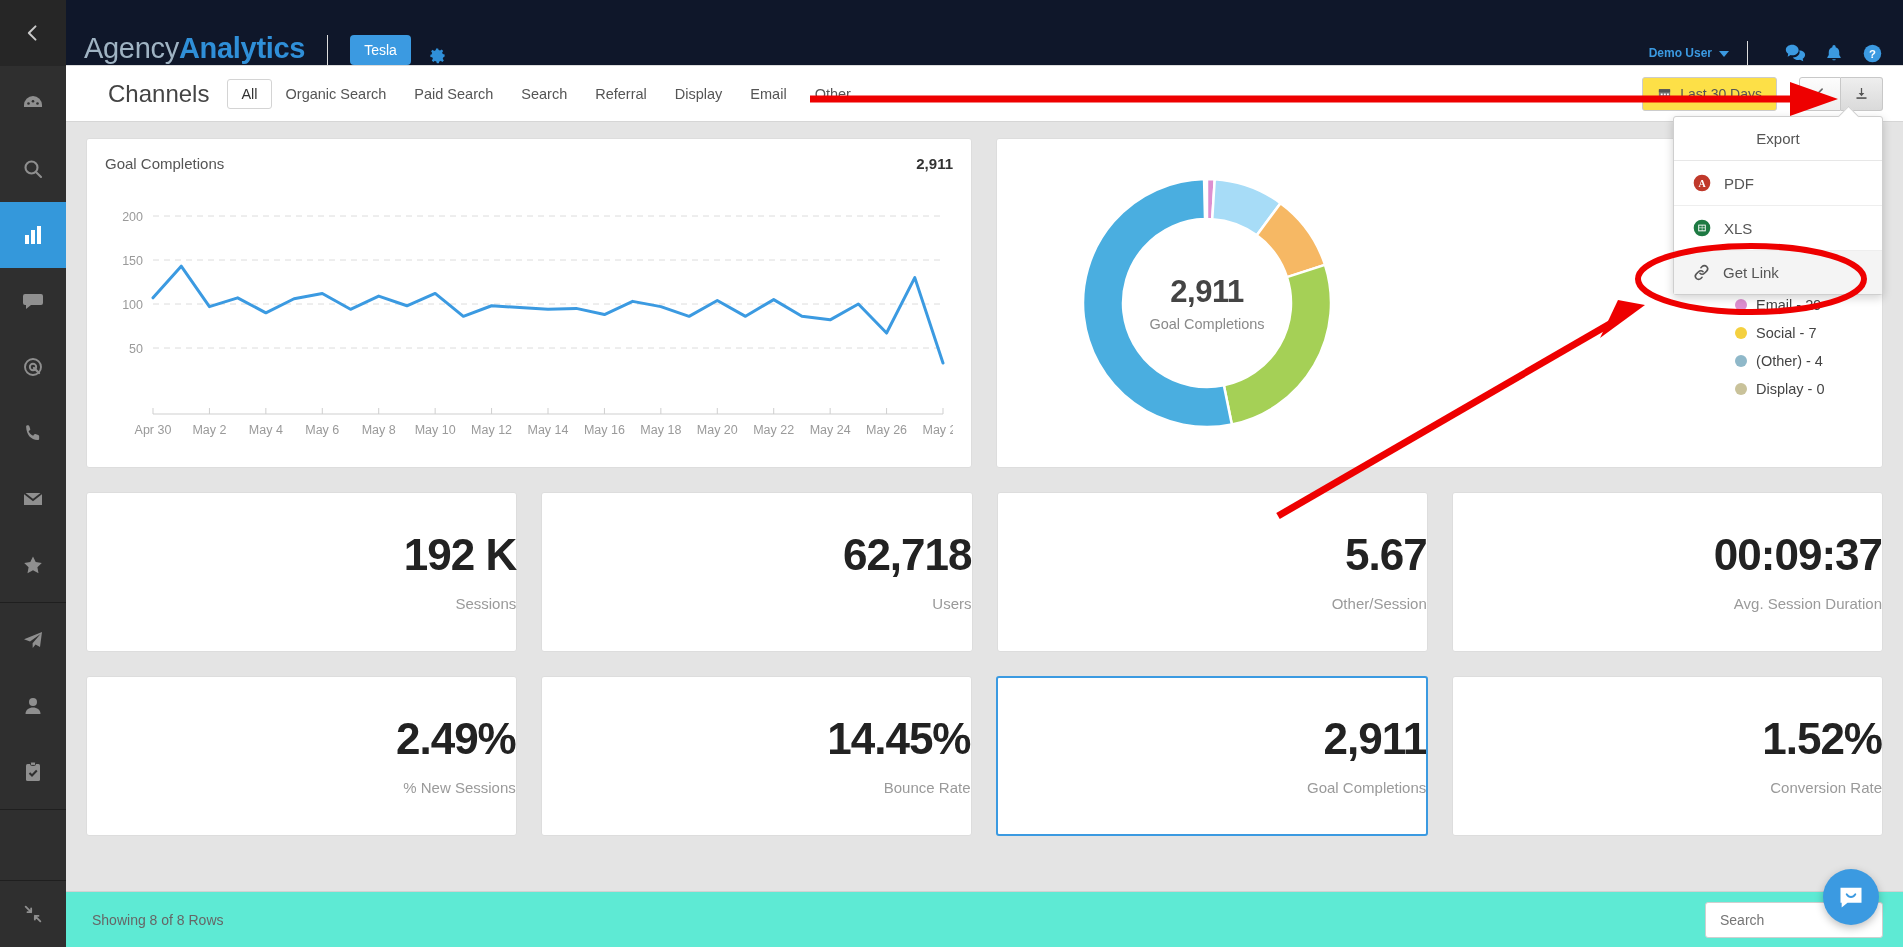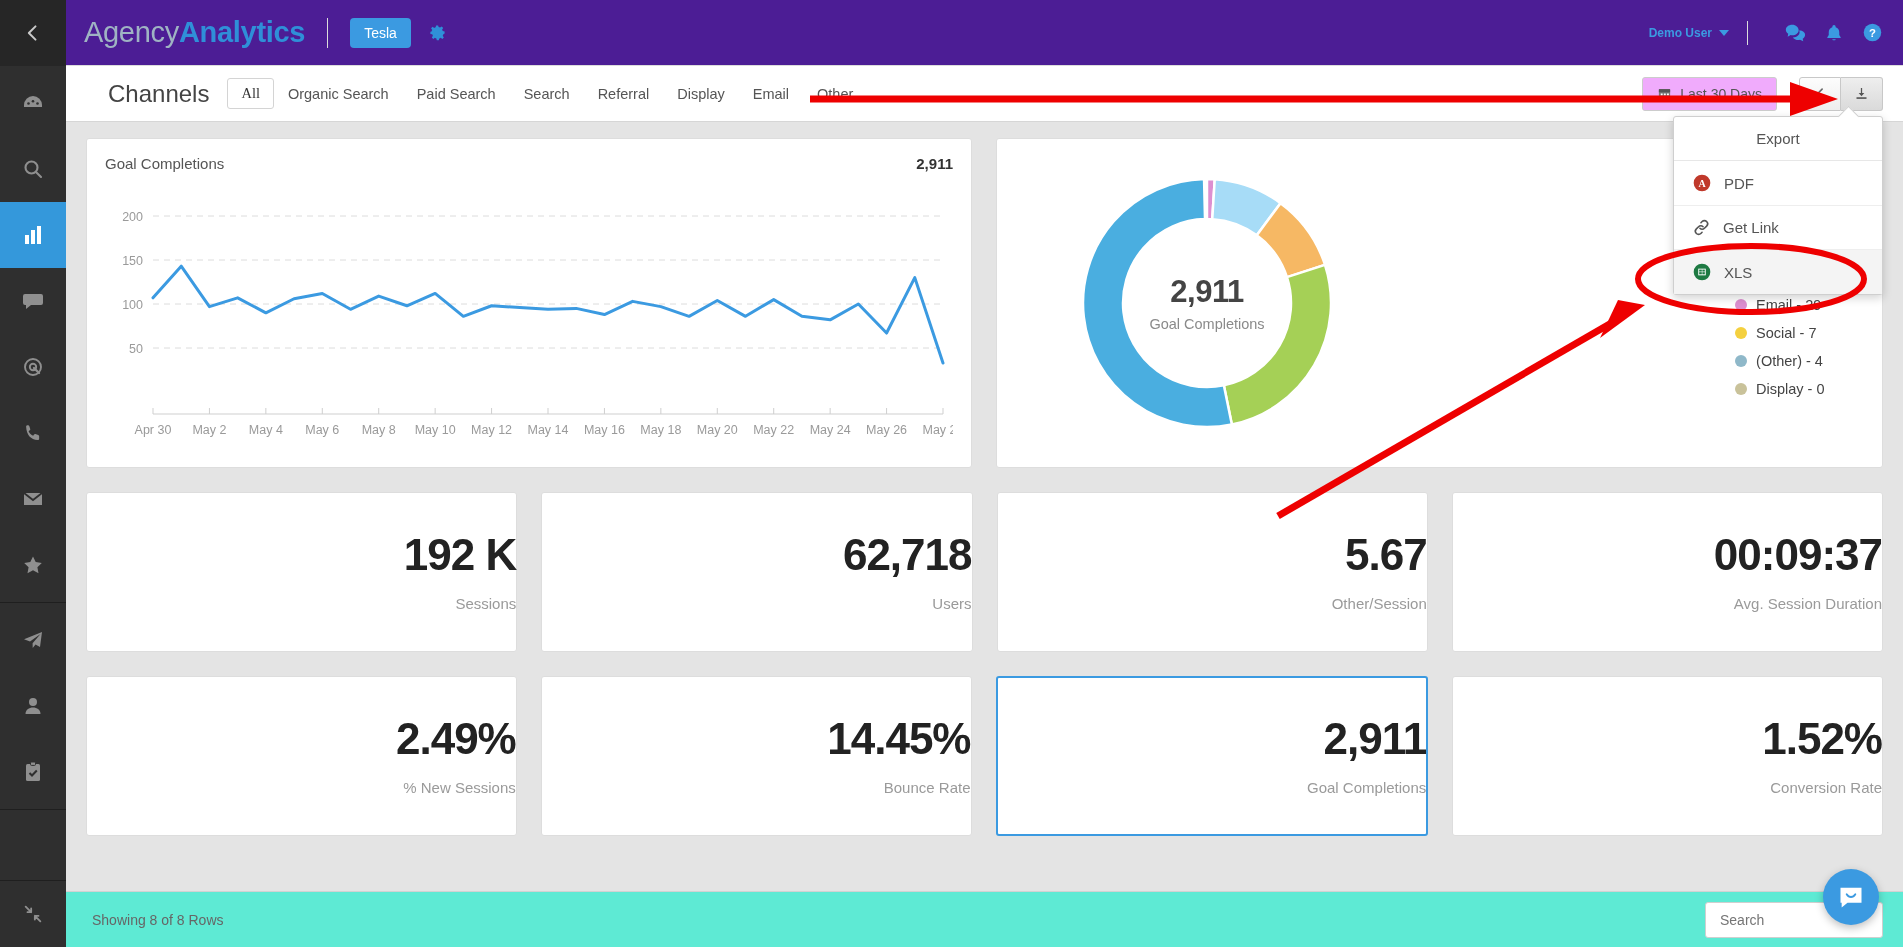--- a/index.html
+++ b/index.html
@@ -26,21 +26,21 @@
   .sb-item.active { background:#3498db; color:#fff; }
   .sb-item svg { display:block; }
   .sb-spacer { flex:1 1 auto; border-bottom:1px solid #1f1f1f; }
   .sb-bottom { height:66px; display:flex; align-items:center; justify-content:center; color:#8f8f8f;}
 
   
   .main { flex:1 1 auto; height:947px; display:flex; flex-direction:column; background:#e4e4e4; position:relative;}
 
   
   .topbar {
-    height:66px; background:#4c1d95; display:flex; align-items:center;
+    height:66px; background:#0f172a; display:flex; align-items:flex-end;
     padding:0 20px 0 18px; border-bottom:1px solid #dcdcdc; flex:0 0 66px;
   }
   .logo { font-size:29px; letter-spacing:-0.3px; white-space:nowrap; }
   .logo .lt { color:#9fb3c3; font-weight:300; }
   .logo .rt { color:#2f8fd8; font-weight:700; }
   .vdiv { width:1px; height:30px; background:#dcdcdc; margin:0 22px; }
   .chip {
     background:#3b9ae1; color:#fff; font-size:14px; border-radius:4px;
     padding:7px 14px; cursor:pointer; white-space:nowrap;
   }
@@ -52,24 +52,24 @@
   .tb-ico { margin-left:18px; cursor:pointer; display:flex; color:#3b9ae1;}
 
   
   .channelbar {
     height:56px; background:#fff; display:flex; align-items:center;
     padding:0 20px 0 42px; border-bottom:1px solid #d6d6d6; flex:0 0 56px; position:relative;
   }
   .page-title { font-size:24px; color:#444; font-weight:400; margin-right:18px; white-space:nowrap;}
   .tabs { display:flex; align-items:center; }
   .tab { font-size:14.5px; color:#555; padding:7px 14px; cursor:pointer; white-space:nowrap; }
-  .tab.sel { border:1px solid #d4d4d4; border-radius:3px; color:#333; padding:6px 13px;font-family:Liberation Serif, serif; }
+  .tab.sel { border:1px solid #d4d4d4; border-radius:3px; color:#333; padding:6px 13px; }
   .cb-right { margin-left:auto; display:flex; align-items:center; }
   .daterange {
-    display:flex; align-items:center; gap:8px; border:1px solid #cccccc; background:#f0abfc;
+    display:flex; align-items:center; gap:8px; border:1px solid #cccccc; background:#fde047;
     border-radius:3px; padding:8px 14px; font-size:14px; color:#555; cursor:pointer; white-space:nowrap;
   }
   .btn-group { display:flex; margin-left:22px; }
   .gbtn {
     border:1px solid #c8c8c8; background:linear-gradient(#fdfdfd,#eeeeee);
     width:42px; height:34px; display:flex; align-items:center; justify-content:center;
     cursor:pointer; color:#555;
   }
   .gbtn.l { border-radius:3px 0 0 3px; }
   .gbtn.r { border-radius:0 3px 3px 0; border-left:none; background:linear-gradient(#eeeeee,#dadada); }
@@ -313,36 +313,36 @@
       <div class="export-menu">
         <div class="em-title">Export</div>
         <div class="em-item">
           <svg width="20" height="20" viewBox="0 0 24 24">
               <circle cx="12" cy="12" r="10" fill="#c0392b"></circle>
               <text x="12" y="17" font-size="12" font-weight="700" fill="#fff" text-anchor="middle" font-family="Liberation Serif, serif">A</text>
             </svg>
           <span>PDF</span>
         </div>
         <div class="em-item">
-          <svg width="19" height="19" viewBox="0 0 24 24" fill="none" stroke="#555" stroke-width="2" stroke-linecap="round">
-              <path d="M10 13a4 4 0 0 0 5.7 0l2.8-2.8A4 4 0 1 0 12.8 4.5L11.3 6"></path>
-              <path d="M14 11a4 4 0 0 0-5.7 0L5.5 13.8A4 4 0 1 0 11.2 19.5L12.7 18"></path>
-            </svg>
-          <span>Get Link</span>
-        </div>
-        <div class="em-item">
           <svg width="20" height="20" viewBox="0 0 24 24">
               <circle cx="12" cy="12" r="10" fill="#1e7a43"></circle>
               <rect x="7.5" y="8" width="9" height="8" fill="#fff"></rect>
               <rect x="8.6" y="9.1" width="3.2" height="2.4" fill="#1e7a43"></rect>
               <rect x="12.4" y="9.1" width="3" height="2.4" fill="#1e7a43"></rect>
               <rect x="8.6" y="12.2" width="3.2" height="2.6" fill="#1e7a43"></rect>
               <rect x="12.4" y="12.2" width="3" height="2.6" fill="#1e7a43"></rect>
             </svg>
           <span>XLS</span>
+        </div>
+        <div class="em-item">
+          <svg width="19" height="19" viewBox="0 0 24 24" fill="none" stroke="#555" stroke-width="2" stroke-linecap="round">
+              <path d="M10 13a4 4 0 0 0 5.7 0l2.8-2.8A4 4 0 1 0 12.8 4.5L11.3 6"></path>
+              <path d="M14 11a4 4 0 0 0-5.7 0L5.5 13.8A4 4 0 1 0 11.2 19.5L12.7 18"></path>
+            </svg>
+          <span>Get Link</span>
         </div>
       </div>
     </div>
 
     <div class="content">
 
       <div class="row">
 
         <div class="card card-line">
           <div class="card-hd">

